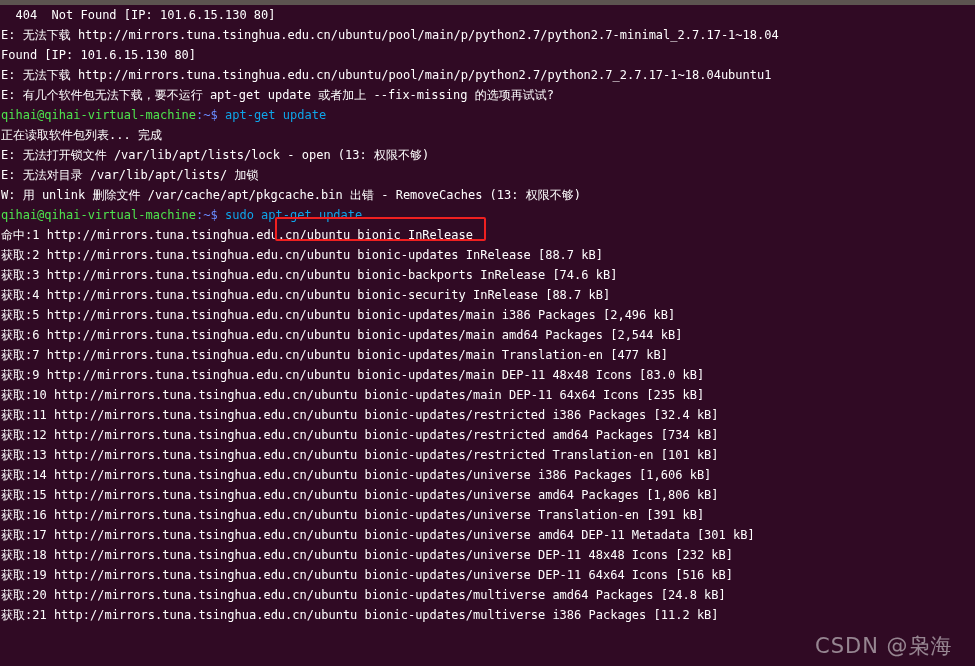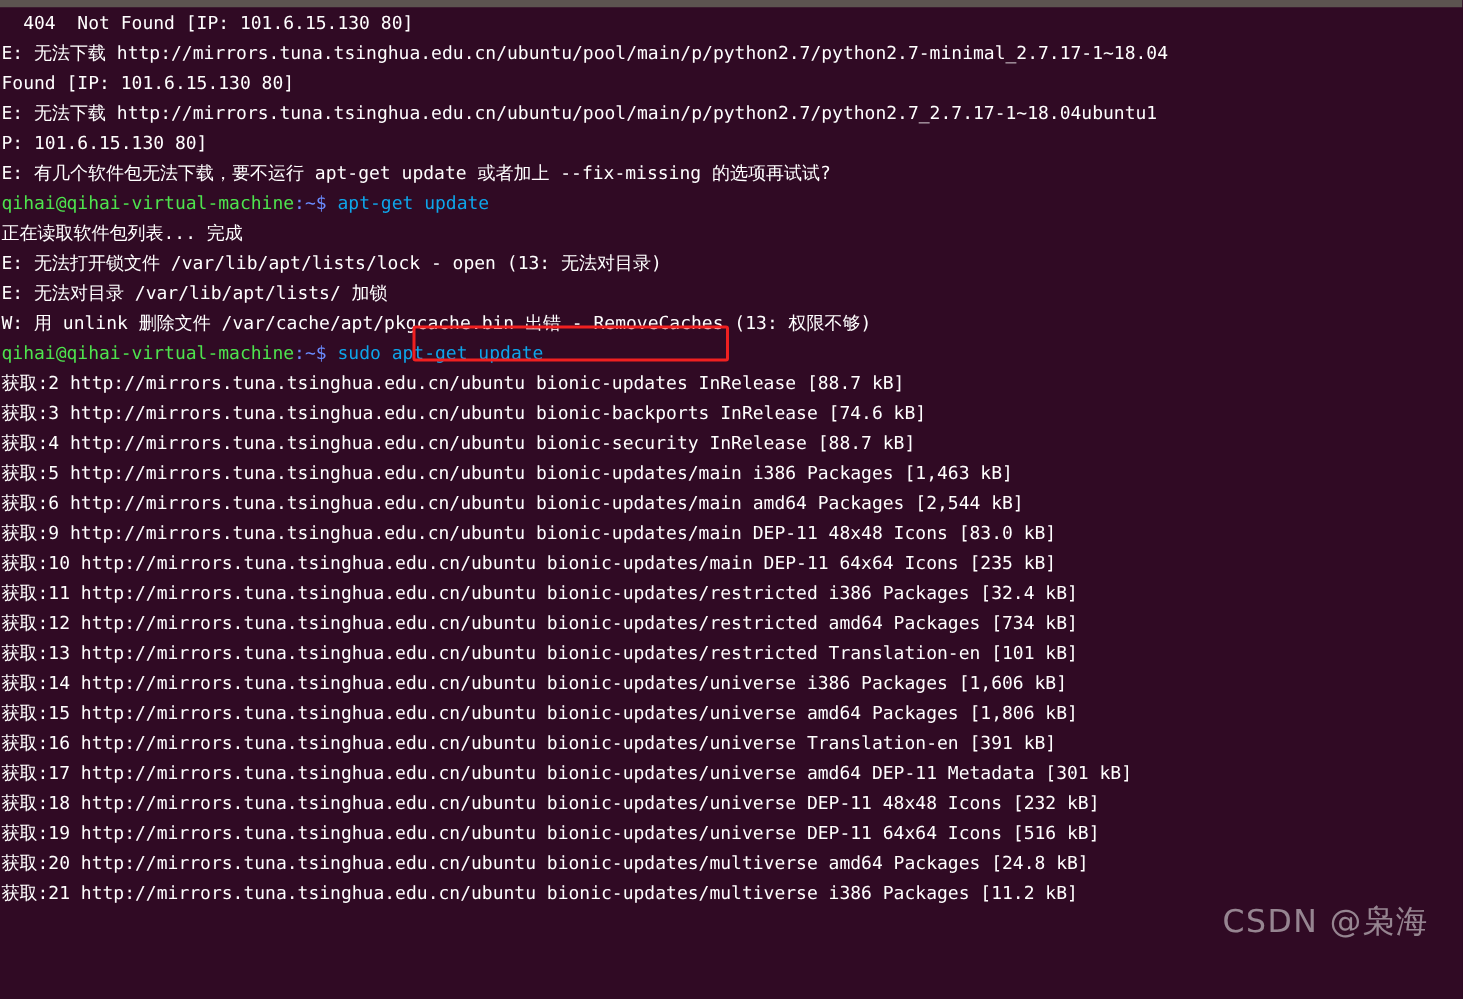--- a/index.html
+++ b/index.html
@@ -67,21 +67,21 @@
     height: 24px;
     border: 2px solid #f02020;
     border-radius: 2px;
     box-sizing: border-box;
     pointer-events: none;
   }
 
   #csdn-watermark {
     position: absolute;
     left: 815px;
-    top: 600px;
+    top: 632px;
     font-family: "DejaVu Sans", "Liberation Sans", sans-serif;
     font-size: 21px;
     color: rgba(235, 235, 235, 0.55);
     letter-spacing: 1px;
     white-space: nowrap;
     pointer-events: none;
   }
 </style>
 </head>
 <body>
@@ -89,33 +89,34 @@
 <div id="terminal-window">
 
   <div id="window-top-bar"></div>
 
   <div id="terminal-screen">
 
   <div class="term-line">  404  Not Found [IP: 101.6.15.130 80]</div>
       <div class="term-line">E: 无法下载 http://mirrors.tuna.tsinghua.edu.cn/ubuntu/pool/main/p/python2.7/python2.7-minimal_2.7.17-1~18.04</div>
       <div class="term-line">Found [IP: 101.6.15.130 80]</div>
       <div class="term-line">E: 无法下载 http://mirrors.tuna.tsinghua.edu.cn/ubuntu/pool/main/p/python2.7/python2.7_2.7.17-1~18.04ubuntu1</div>
-      <div class="term-line">P: 101.6.15.130 80]</div>
       <div class="term-line">E: 有几个软件包无法下载，要不运行 apt-get update 或者加上 --fix-missing 的选项再试试?</div>
       <div class="term-line"><span class="seg c-green">qihai@qihai-virtual-machine</span><span class="seg c-blue">:~$</span><span class="seg c-white"> apt-get update</span></div>
       <div class="term-line">正在读取软件包列表... 完成</div>
-      <div class="term-line">E: 无法打开锁文件 /var/lib/apt/lists/lock - open (13: 无法对目录)</div>
+      <div class="term-line">E: 无法打开锁文件 /var/lib/apt/lists/lock - open (13: 权限不够)</div>
       <div class="term-line">E: 无法对目录 /var/lib/apt/lists/ 加锁</div>
       <div class="term-line">W: 用 unlink 删除文件 /var/cache/apt/pkgcache.bin 出错 - RemoveCaches (13: 权限不够)</div>
       <div class="term-line"><span class="seg c-green">qihai@qihai-virtual-machine</span><span class="seg c-blue">:~$</span><span class="seg c-white"> sudo apt-get update</span></div>
+      <div class="term-line">命中:1 http://mirrors.tuna.tsinghua.edu.cn/ubuntu bionic InRelease</div>
       <div class="term-line">获取:2 http://mirrors.tuna.tsinghua.edu.cn/ubuntu bionic-updates InRelease [88.7 kB]</div>
       <div class="term-line">获取:3 http://mirrors.tuna.tsinghua.edu.cn/ubuntu bionic-backports InRelease [74.6 kB]</div>
       <div class="term-line">获取:4 http://mirrors.tuna.tsinghua.edu.cn/ubuntu bionic-security InRelease [88.7 kB]</div>
-      <div class="term-line">获取:5 http://mirrors.tuna.tsinghua.edu.cn/ubuntu bionic-updates/main i386 Packages [1,463 kB]</div>
+      <div class="term-line">获取:5 http://mirrors.tuna.tsinghua.edu.cn/ubuntu bionic-updates/main i386 Packages [2,496 kB]</div>
       <div class="term-line">获取:6 http://mirrors.tuna.tsinghua.edu.cn/ubuntu bionic-updates/main amd64 Packages [2,544 kB]</div>
+      <div class="term-line">获取:7 http://mirrors.tuna.tsinghua.edu.cn/ubuntu bionic-updates/main Translation-en [477 kB]</div>
       <div class="term-line">获取:9 http://mirrors.tuna.tsinghua.edu.cn/ubuntu bionic-updates/main DEP-11 48x48 Icons [83.0 kB]</div>
       <div class="term-line">获取:10 http://mirrors.tuna.tsinghua.edu.cn/ubuntu bionic-updates/main DEP-11 64x64 Icons [235 kB]</div>
       <div class="term-line">获取:11 http://mirrors.tuna.tsinghua.edu.cn/ubuntu bionic-updates/restricted i386 Packages [32.4 kB]</div>
       <div class="term-line">获取:12 http://mirrors.tuna.tsinghua.edu.cn/ubuntu bionic-updates/restricted amd64 Packages [734 kB]</div>
       <div class="term-line">获取:13 http://mirrors.tuna.tsinghua.edu.cn/ubuntu bionic-updates/restricted Translation-en [101 kB]</div>
       <div class="term-line">获取:14 http://mirrors.tuna.tsinghua.edu.cn/ubuntu bionic-updates/universe i386 Packages [1,606 kB]</div>
       <div class="term-line">获取:15 http://mirrors.tuna.tsinghua.edu.cn/ubuntu bionic-updates/universe amd64 Packages [1,806 kB]</div>
       <div class="term-line">获取:16 http://mirrors.tuna.tsinghua.edu.cn/ubuntu bionic-updates/universe Translation-en [391 kB]</div>
       <div class="term-line">获取:17 http://mirrors.tuna.tsinghua.edu.cn/ubuntu bionic-updates/universe amd64 DEP-11 Metadata [301 kB]</div>
       <div class="term-line">获取:18 http://mirrors.tuna.tsinghua.edu.cn/ubuntu bionic-updates/universe DEP-11 48x48 Icons [232 kB]</div>

